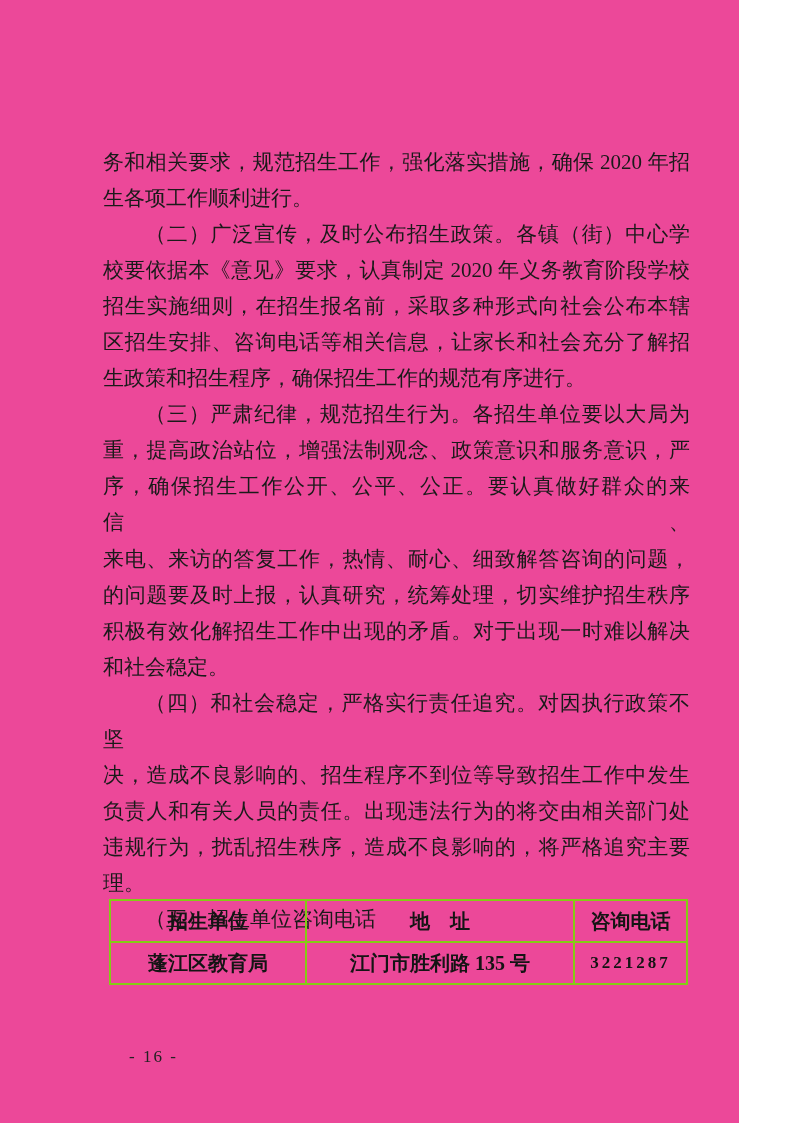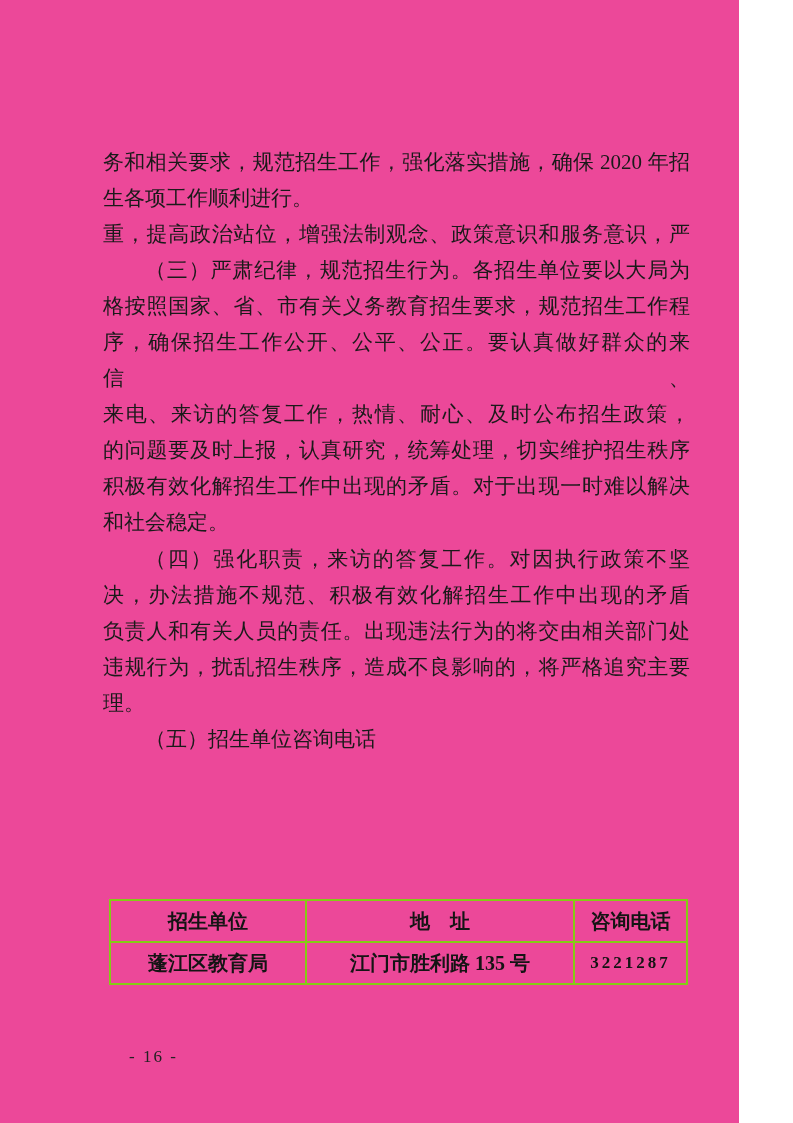--- a/index.html
+++ b/index.html
@@ -75,35 +75,41 @@
 
 <div class="page">
 
   <div class="textblock">
 
     <div>
       <div class="line">务和相关要求，规范招生工作，强化落实措施，确保 2020 年招</div>
       <div class="line last">生各项工作顺利进行。</div>
     </div>
 
+    <div>
+      <div class="line ind">（二）广泛宣传，及时公布招生政策。各镇（街）中心学</div>
+      <div class="line">校要依据本《意见》要求，认真制定 2020 年义务教育阶段学校</div>
+      <div class="line">招生实施细则，在招生报名前，采取多种形式向社会公布本辖</div>
+      <div class="line">区招生安排、咨询电话等相关信息，让家长和社会充分了解招</div>
+      <div class="line last">生政策和招生程序，确保招生工作的规范有序进行。</div>
+    </div>
 
     <div>
+      <div class="line ind">（三）严肃纪律，规范招生行为。各招生单位要以大局为</div>
       <div class="line">重，提高政治站位，增强法制观念、政策意识和服务意识，严</div>
-      <div class="line ind">（三）严肃纪律，规范招生行为。各招生单位要以大局为</div>
-      <div class="line">格按照国家、省、市有关义务教育招生要求，规范招生工作程</div>
       <div class="line">序，确保招生工作公开、公平、公正。要认真做好群众的来信、</div>
-      <div class="line">来电、来访的答复工作，热情、耐心、及时公布招生政策，</div>
+      <div class="line">来电、来访的答复工作，热情、耐心、细致解答咨询的问题，</div>
       <div class="line">的问题要及时上报，认真研究，统筹处理，切实维护招生秩序</div>
       <div class="line">积极有效化解招生工作中出现的矛盾。对于出现一时难以解决</div>
       <div class="line last">和社会稳定。</div>
     </div>
 
     <div>
-      <div class="line ind">（四）强化职责，来访的答复工作。对因执行政策不坚</div>
-      <div class="line">决，办法措施不规范、积极有效化解招生工作中出现的矛盾</div>
+      <div class="line ind">（四）和社会稳定，严格实行责任追究。对因执行政策不坚</div>
+      <div class="line">决，造成不良影响的、招生程序不到位等导致招生工作中发生</div>
       <div class="line">负责人和有关人员的责任。出现违法行为的将交由相关部门处</div>
       <div class="line">违规行为，扰乱招生秩序，造成不良影响的，将严格追究主要</div>
       <div class="line last">理。</div>
     </div>
 
     <div>
       <div class="line ind plain">（五）招生单位咨询电话</div>
     </div>
 
   </div>

